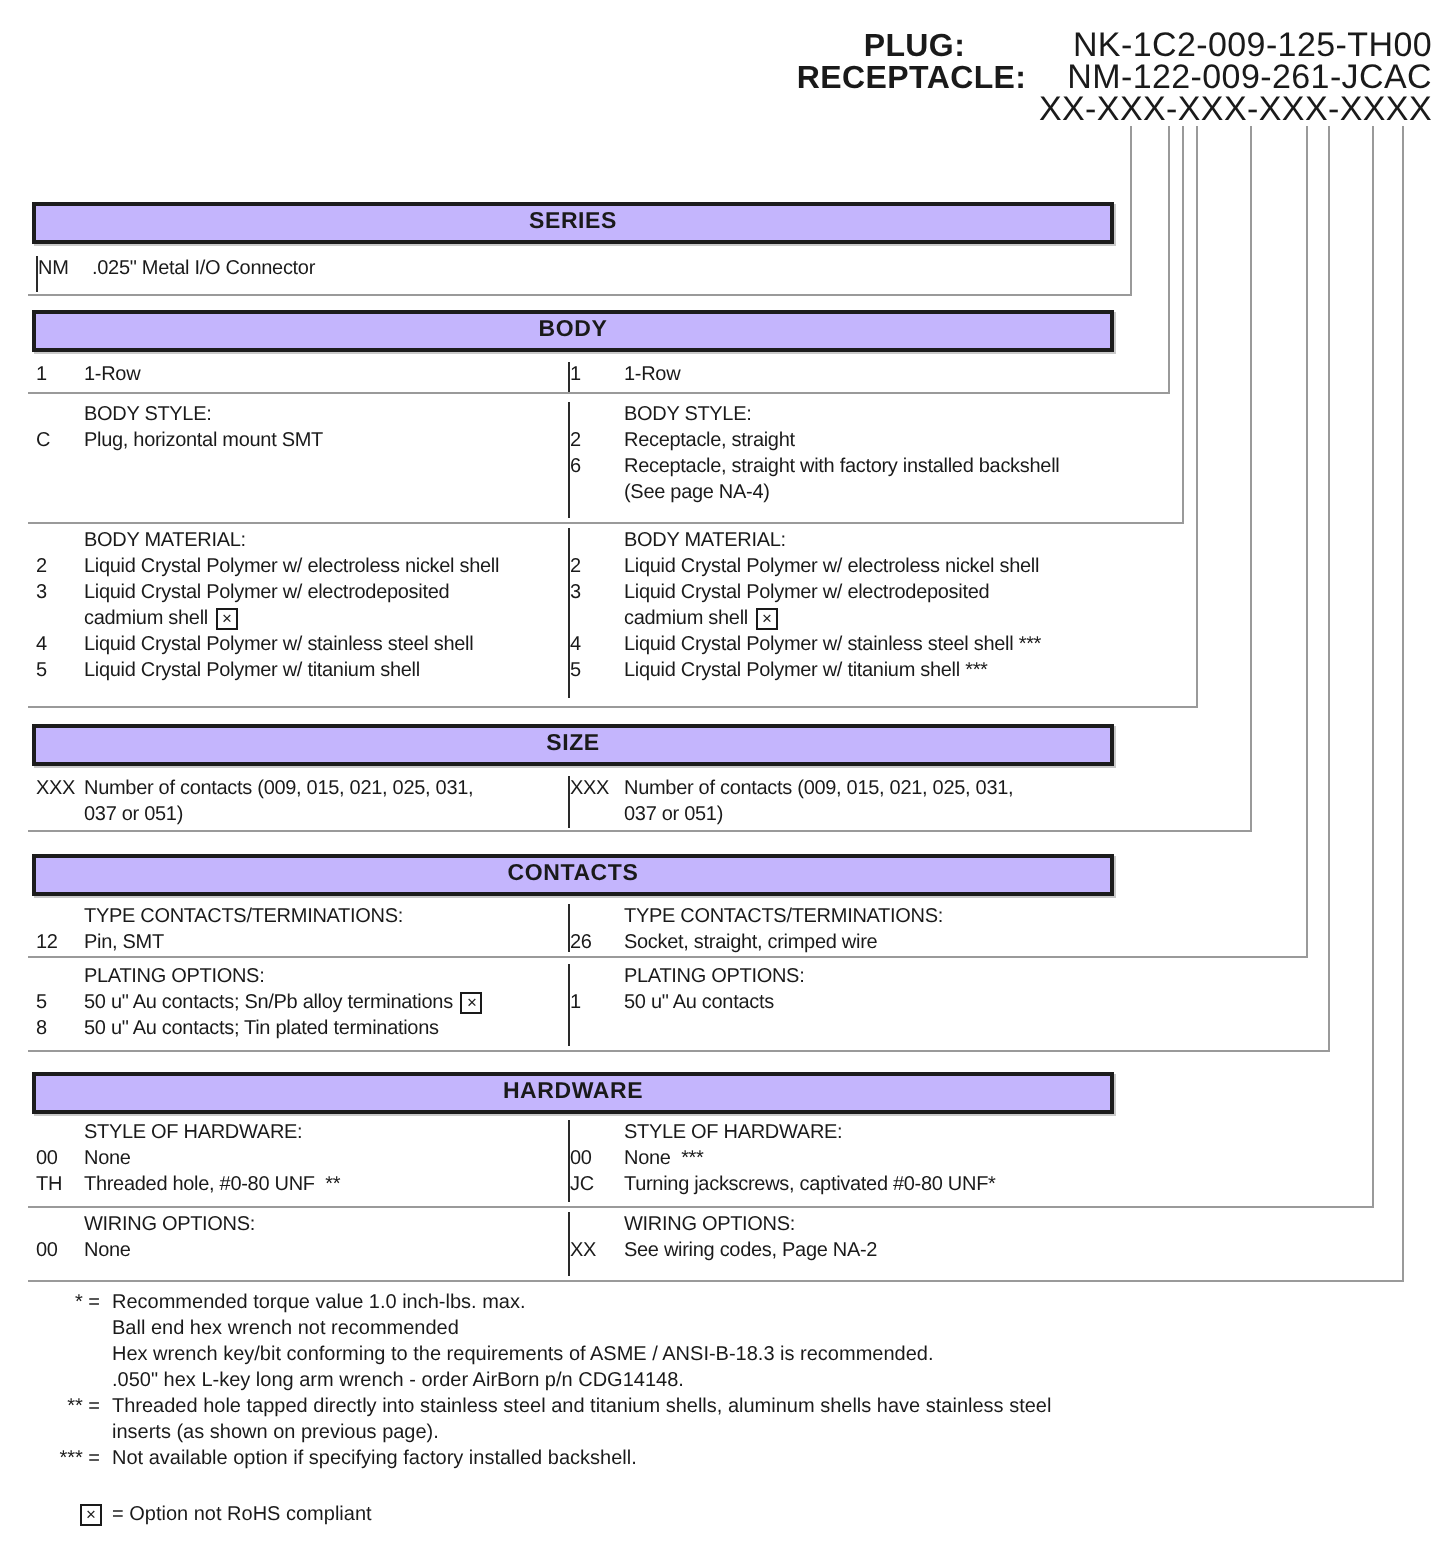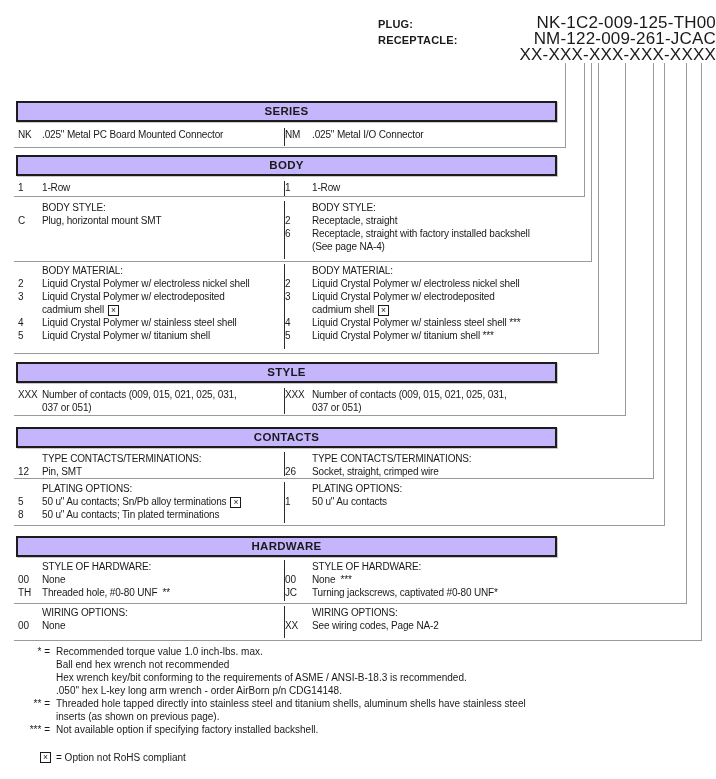--- a/index.html
+++ b/index.html
@@ -4,21 +4,21 @@
 <style>
   html,body{margin:0;padding:0;background:#fff;}
   #page{
     position:relative;width:716px;height:779px;background:#ffffff;
     font-family:"Liberation Sans",sans-serif;color:#1a1a1a;overflow:hidden;
     border-bottom:1px solid #d8d8d8;
   }
   
   .pn-block{position:absolute;top:13px;left:378px;width:338px;}
   .pn-row{display:flex;align-items:baseline;height:16px;}
-  .pn-label{width:170px;text-align:left;font-weight:bold;font-size:11px;padding-right:0;box-sizing:border-box;letter-spacing:.2px;}
+  .pn-label{width:170px;text-align:center;font-weight:bold;font-size:16px;padding-right:0;box-sizing:border-box;letter-spacing:.2px;}
   .pn-value{font-family:Liberation Sans, sans-serif;font-size:17px;letter-spacing:.2px;white-space:pre;}
   
   .lseg{position:absolute;left:14px;top:63px;border-right:1px solid #9a9a9a;border-bottom:1px solid #9a9a9a;z-index:0;}
   
   .colhead{position:absolute;top:85px;font-size:10.5px;letter-spacing:.3px;margin-top:19px;}
   
   .secbox{
     position:absolute;left:16px;width:537px;height:17px;border:2px solid #1c1c1c;
     text-align:center;font-weight:bold;font-size:11.5px;line-height:17px;letter-spacing:.3px;
     background:#c4b5fd;z-index:1;box-shadow:1px 1px 0 #c9c9c9;
@@ -74,26 +74,20 @@
       <span class="pn-label"></span>
       <span class="pn-value">XX-XXX-XXX-XXX-XXXX</span>
     </div>
   </div>
 
   <span class="colhead" style="left:18px">PLUG</span>
   <span class="colhead" style="left:297px">RECEPTACLE</span>
 
   <div class="secbox" style="top:101px">SERIES</div>
   <div class="block" style="top:128px;height:18px">
-    <div class="col left">
-      <div class="row">
-        <span class="code">NK</span>
-        <span class="desc">.025" Metal PC Board Mounted Connector</span>
-      </div>
-    </div>
     <div class="col right">
       <div class="row">
         <span class="code">NM</span>
         <span class="desc">.025" Metal I/O Connector</span>
       </div>
     </div>
   </div>
 
   <div class="secbox" style="top:155px">BODY</div>
   <div class="block" style="top:181px;height:15px">
@@ -167,21 +161,21 @@
         <span class="code">4</span>
         <span class="desc">Liquid Crystal Polymer w/ stainless steel shell ***</span>
       </div>
       <div class="row">
         <span class="code">5</span>
         <span class="desc">Liquid Crystal Polymer w/ titanium shell ***</span>
       </div>
     </div>
   </div>
 
-  <div class="secbox" style="top:362px">STYLE</div>
+  <div class="secbox" style="top:362px">SIZE</div>
   <div class="block" style="top:388px;height:26px">
     <div class="col left">
       <div class="row">
         <span class="code">XXX</span>
         <span class="desc">Number of contacts (009, 015, 021, 025, 031,
 037 or 051)</span>
       </div>
     </div>
     <div class="col right">
       <div class="row">

